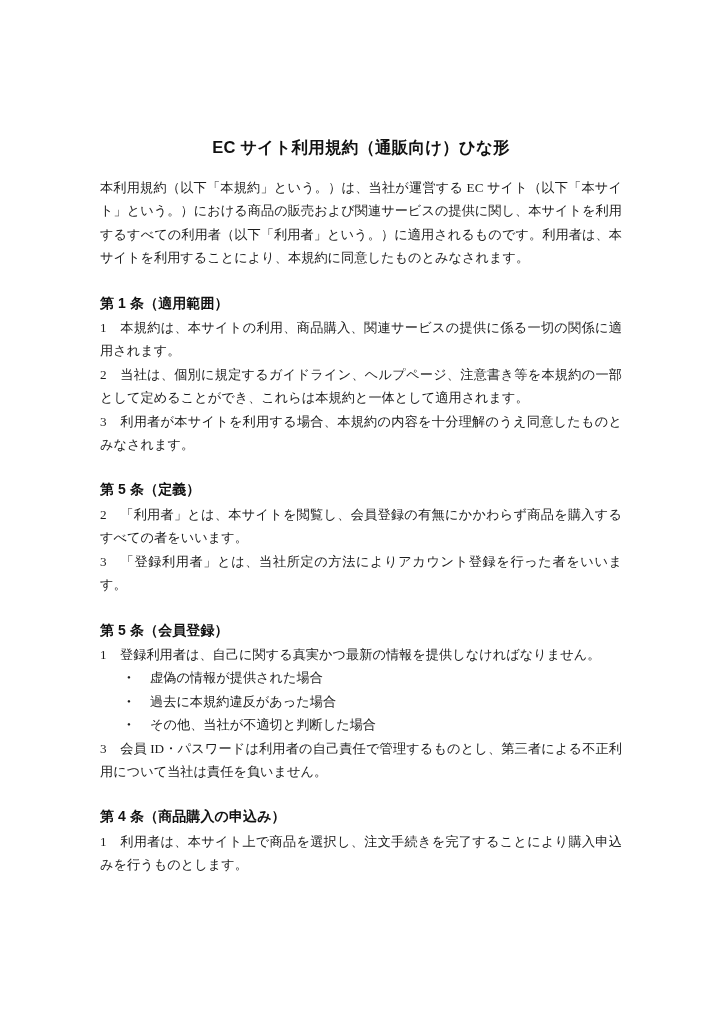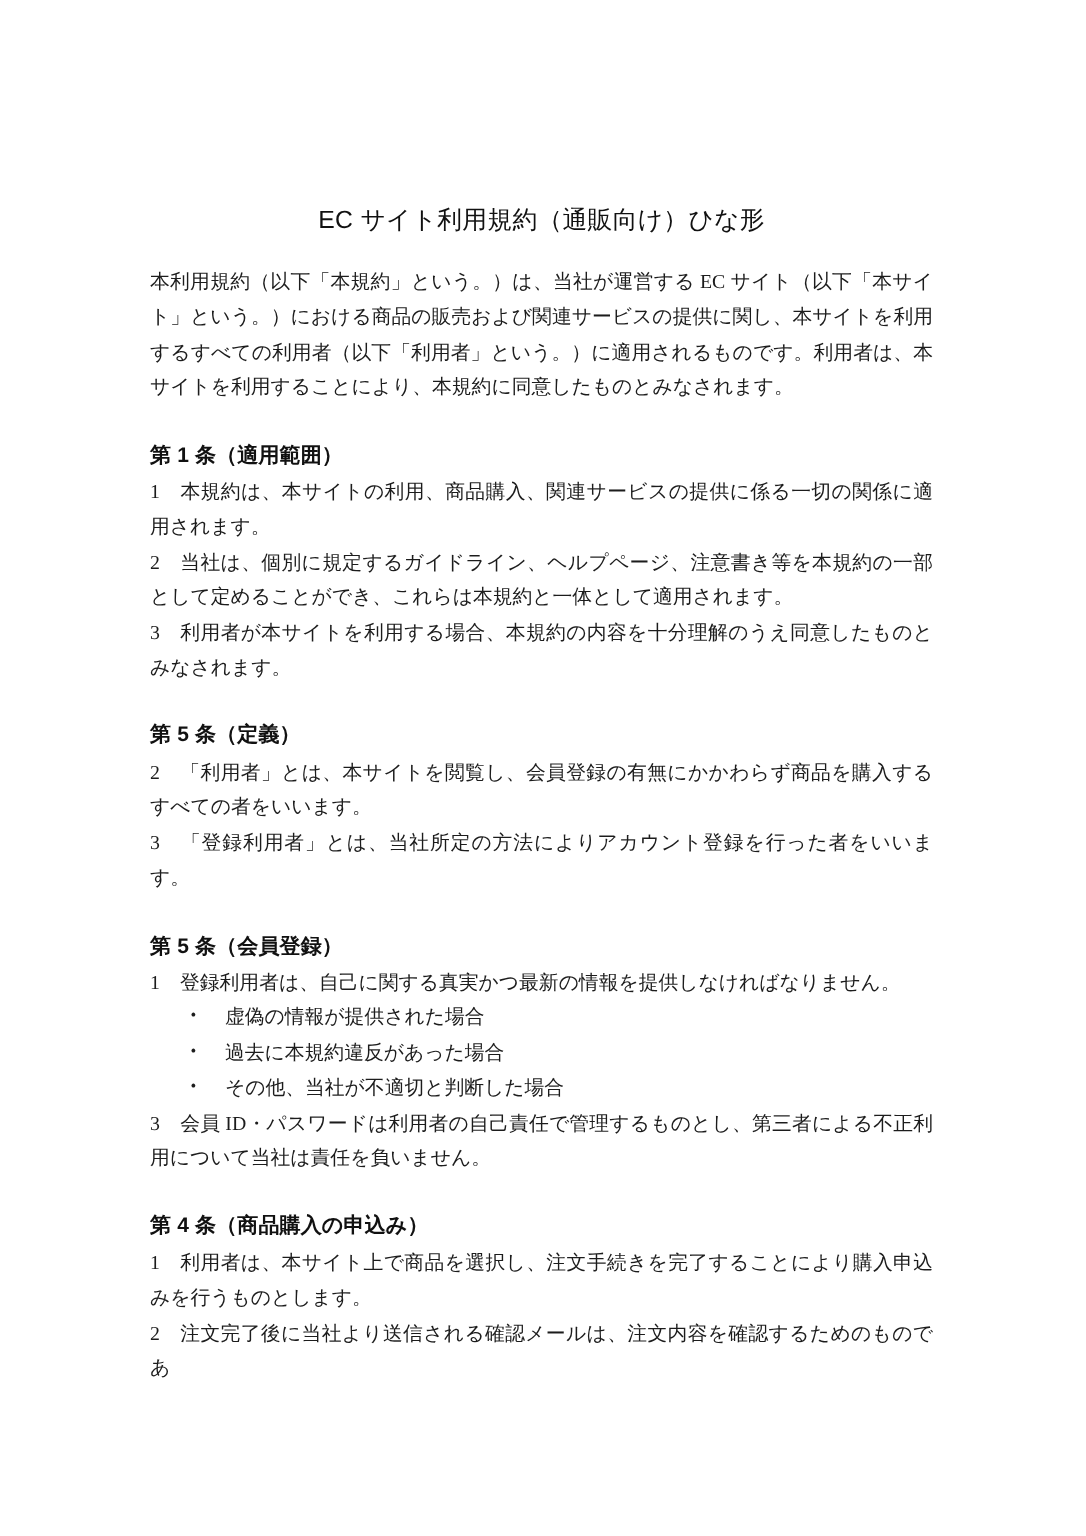--- a/index.html
+++ b/index.html
@@ -36,21 +36,21 @@
 
   .doc-title {
     margin: 0;
     padding: 0;
     position: absolute;
     left: 0;
     top: 136px;
     width: 522px;
     text-align: center;
     font-size: 16.5px;
-    font-weight: normal;
+    font-weight: bold;
     letter-spacing: 0.2px;
     line-height: 1.4;
     font-family: "Liberation Sans", "DejaVu Sans", sans-serif;
     color: #111111;
   }
 
   .body-flow {
     position: absolute;
     left: 0;
     top: 176px;
@@ -184,20 +184,17 @@
         <p class="item">
           <span class="item-num">3</span><span>会員 ID・パスワードは利用者の自己責任で管理するものとし、第三者による不正利用について当社は責任を負いません。</span>
         </p>
       </div>
 
       <div class="section truncated">
         <h2 class="article-heading">第 4 条（商品購入の申込み）</h2>
         <p class="item">
           <span class="item-num">1</span><span>利用者は、本サイト上で商品を選択し、注文手続きを完了することにより購入申込みを行うものとします。</span>
         </p>
-        <p class="item">
-          <span class="item-num">2</span><span>注文完了後に当社より送信される確認メールは、注文内容を確認するためのものであ</span>
-        </p>
       </div>
 
     </div>
   </div>
 </div>
 
 </body></html>

